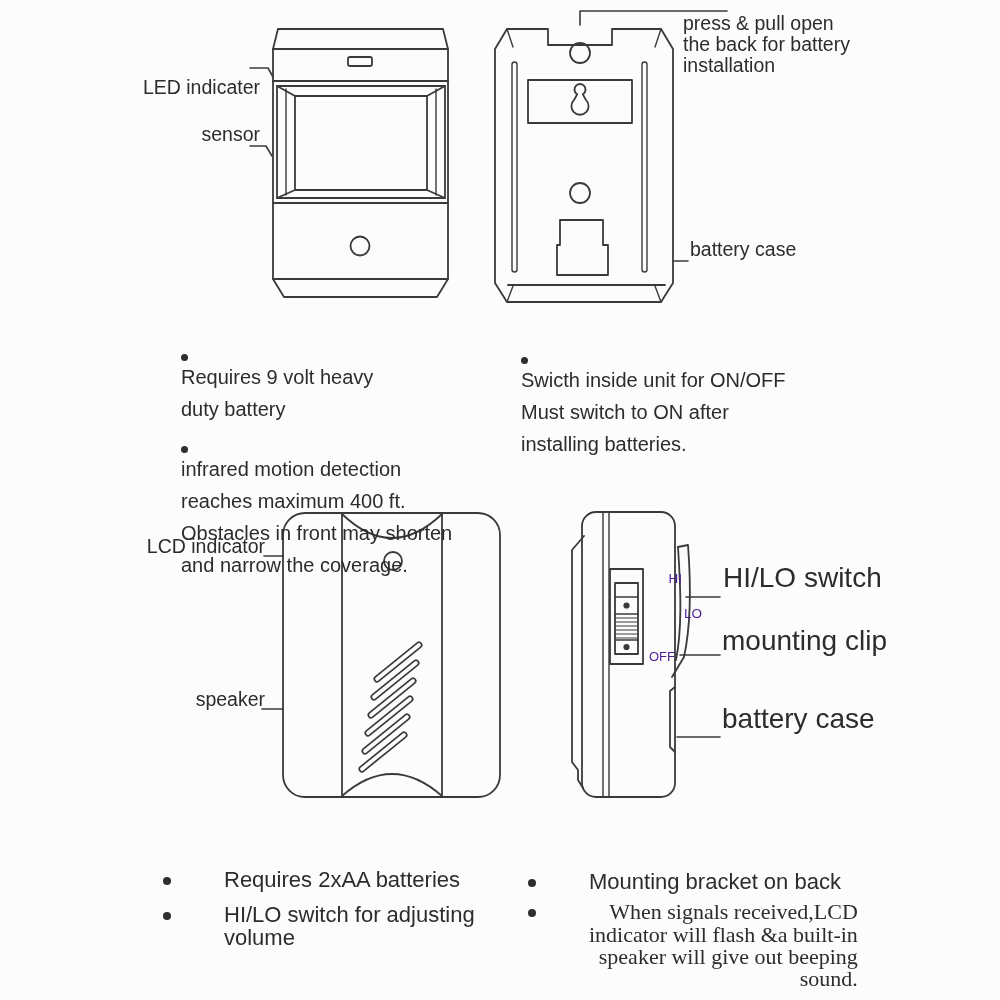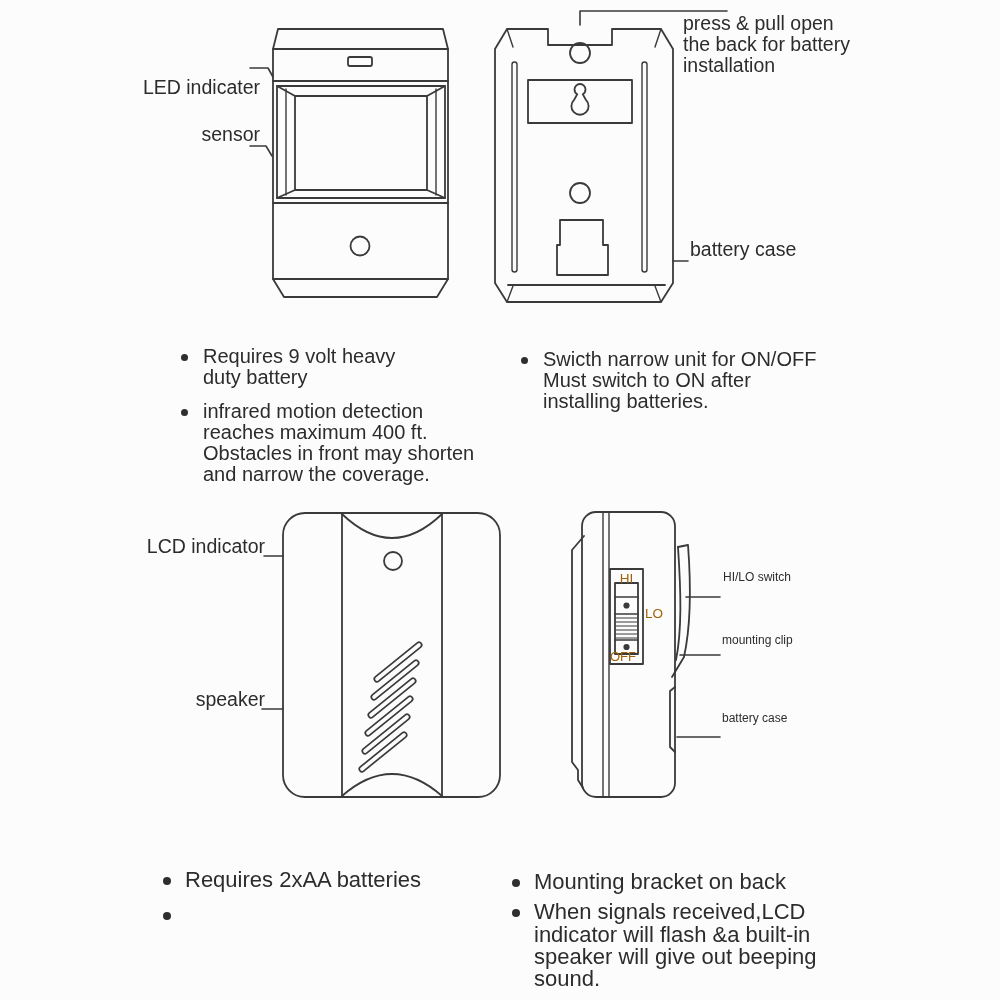--- a/index.html
+++ b/index.html
@@ -3,28 +3,28 @@
 <meta charset="utf-8">
 <style>
   html,body{margin:0;padding:0;background:#fff;}
   .sheet{
     position:relative;width:1000px;height:1000px;background:#fcfcfc;
     font-family:"Liberation Sans",sans-serif;color:#2f2f2f;overflow:hidden;
   }
   .art{position:absolute;left:0;top:0;width:1000px;height:1000px;}
   .lbl{position:absolute;font-size:19.5px;line-height:21px;white-space:pre-line;color:#2c2c2c;}
   .lbl-r{text-align:right;}
-  .lbl-side{font-size:12px;}
-  .smalltxt{position:absolute;font-size:13.5px;color:#a16207;text-align:center;}
+  .lbl-side{font-size:28px;}
+  .smalltxt{position:absolute;font-size:13.5px;color:#4c1d95;text-align:right;margin-left:39px;}
   .notes{position:absolute;}
   .note{display:flex;align-items:flex-start;}
-  .notes-mid .note{font-size:20px;line-height:21px;}
-  .notes-btm .note{font-size:22px;line-height:22.3px;}
+  .notes-mid .note{font-size:20px;line-height:32px;flex-direction:column;}
+  .notes-btm .note{font-size:22px;line-height:22.3px;gap:39px;}
   .note + .note{margin-top:13px;}
-  .notes-gap .note + .note{margin-top:8px;}
+  .notes-gap .note + .note{margin-top:8px;font-family:Liberation Serif, serif;}
   .dot{flex:none;width:7px;height:7px;border-radius:50%;background:#2e2e2e;margin:8px 15px 0 0;}
   .notes-btm .dot{width:8px;height:8px;margin:8px 14px 0 0;}
   .note-text{white-space:pre-line;color:#2c2c2c;}
 </style>
 </head>
 <body>
 
 <div class="sheet">
 
   <svg class="art" viewBox="0 0 1000 1000">
@@ -129,21 +129,21 @@
       <span class="note-text">infrared motion detection
 reaches maximum 400 ft.
 Obstacles in front may shorten
 and narrow the coverage.</span>
     </div>
   </div>
 
   <div class="notes notes-mid" style="left:521px;top:349px;width:340px;">
     <div class="note">
       <span class="dot"></span>
-      <span class="note-text">Swicth narrow unit for ON/OFF
+      <span class="note-text">Swicth inside unit for ON/OFF
 Must switch to ON after
 installing batteries.</span>
     </div>
   </div>
 
   <div class="lbl lbl-r" style="left:65px;top:536px;width:200px;">LCD indicator</div>
   <div class="lbl lbl-r" style="left:65px;top:689px;width:200px;">speaker</div>
 
   <div class="lbl lbl-side" style="left:723px;top:567px;">HI/LO switch</div>
   <div class="lbl lbl-side" style="left:722px;top:630px;">mounting clip</div>
@@ -153,24 +153,26 @@
   <div class="smalltxt" style="left:645px;top:606px;">LO</div>
   <div class="smalltxt" style="left:610px;top:649px;width:20px;font-size:13px;">OFF</div>
 
   <div class="notes notes-btm" style="left:163px;top:869px;width:345px;">
     <div class="note">
       <span class="dot"></span>
       <span class="note-text">Requires 2xAA batteries</span>
     </div>
     <div class="note">
       <span class="dot"></span>
+      <span class="note-text">HI/LO switch for adjusting
+volume</span>
     </div>
   </div>
 
-  <div class="notes notes-btm notes-gap" style="left:512px;top:871px;width:370px;">
+  <div class="notes notes-btm notes-gap" style="left:528px;top:871px;width:370px;text-align:right;">
     <div class="note">
       <span class="dot"></span>
       <span class="note-text">Mounting bracket on back</span>
     </div>
     <div class="note">
       <span class="dot"></span>
       <span class="note-text">When signals received,LCD
 indicator will flash &amp;a built-in
 speaker will give out beeping
 sound.</span>

